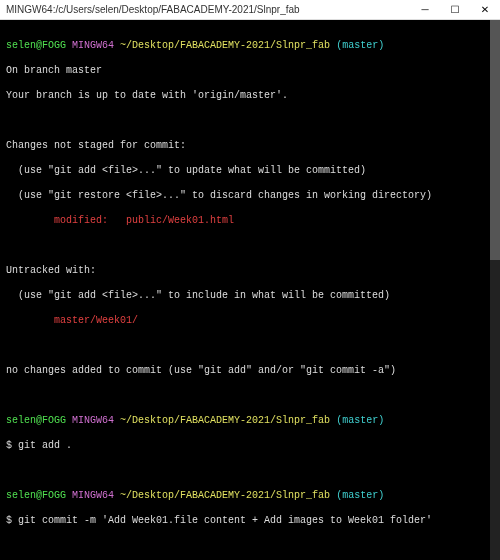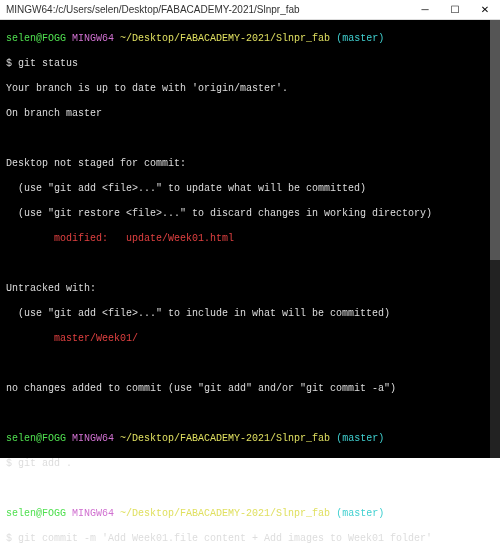--- a/index.html
+++ b/index.html
@@ -28,22 +28,22 @@
     display: flex;
     align-items: center;
     justify-content: center;
     font-size: 10px;
     font-family: Segoe UI, sans-serif;
   }
   .terminal {
     background: #000;
     color: #ddd;
     width: 100%;
-    height: 438px;
-    padding: 0 6px;
+    height: 540px;
+    padding: 7px 6px;
     line-height: 1.25;
     white-space: pre-wrap;
     word-break: break-all;
     position: relative;
   }
   .user { color: #50e050; }
   .host { color: #d070d0; }
   .path { color: #e0e060; }
   .branch { color: #40d0d0; }
   .red { color: #e04040; }
@@ -57,28 +57,27 @@
   <span class="title-text">MINGW64:/c/Users/selen/Desktop/FABACADEMY-2021/Slnpr_fab</span>
   <div class="title-controls">
     <div class="title-btn">─</div>
     <div class="title-btn">☐</div>
     <div class="title-btn">✕</div>
   </div>
 </div>
 
 <div class="terminal">
 <div><span class="user">selen@FOGG</span> <span class="host">MINGW64</span> <span class="path">~/Desktop/FABACADEMY-2021/Slnpr_fab</span> <span class="branch">(master)</span></div>
-<div><span>$ </span><span>git status</span></div>
+<div>On branch master</div>
 <div>Your branch is up to date with 'origin/master'.</div>
-<div>On branch master</div>
 <div>&nbsp;</div>
-<div>Desktop not staged for commit:</div>
+<div>Changes not staged for commit:</div>
 <div>  (use "git add &lt;file&gt;..." to update what will be committed)</div>
 <div>  (use "git restore &lt;file&gt;..." to discard changes in working directory)</div>
-<div><span class="red">        modified:   </span><span class="red">update/Week01.html</span></div>
+<div><span class="red">        modified:   </span><span class="red">public/Week01.html</span></div>
 <div>&nbsp;</div>
 <div>Untracked with:</div>
 <div>  (use "git add &lt;file&gt;..." to include in what will be committed)</div>
 <div class="red">        master/Week01/</div>
 <div>&nbsp;</div>
 <div>no changes added to commit (use "git add" and/or "git commit -a")</div>
 <div>&nbsp;</div>
 <div><span class="user">selen@FOGG</span> <span class="host">MINGW64</span> <span class="path">~/Desktop/FABACADEMY-2021/Slnpr_fab</span> <span class="branch">(master)</span></div>
 <div><span>$ </span><span>git add .</span></div>
 <div>&nbsp;</div>

